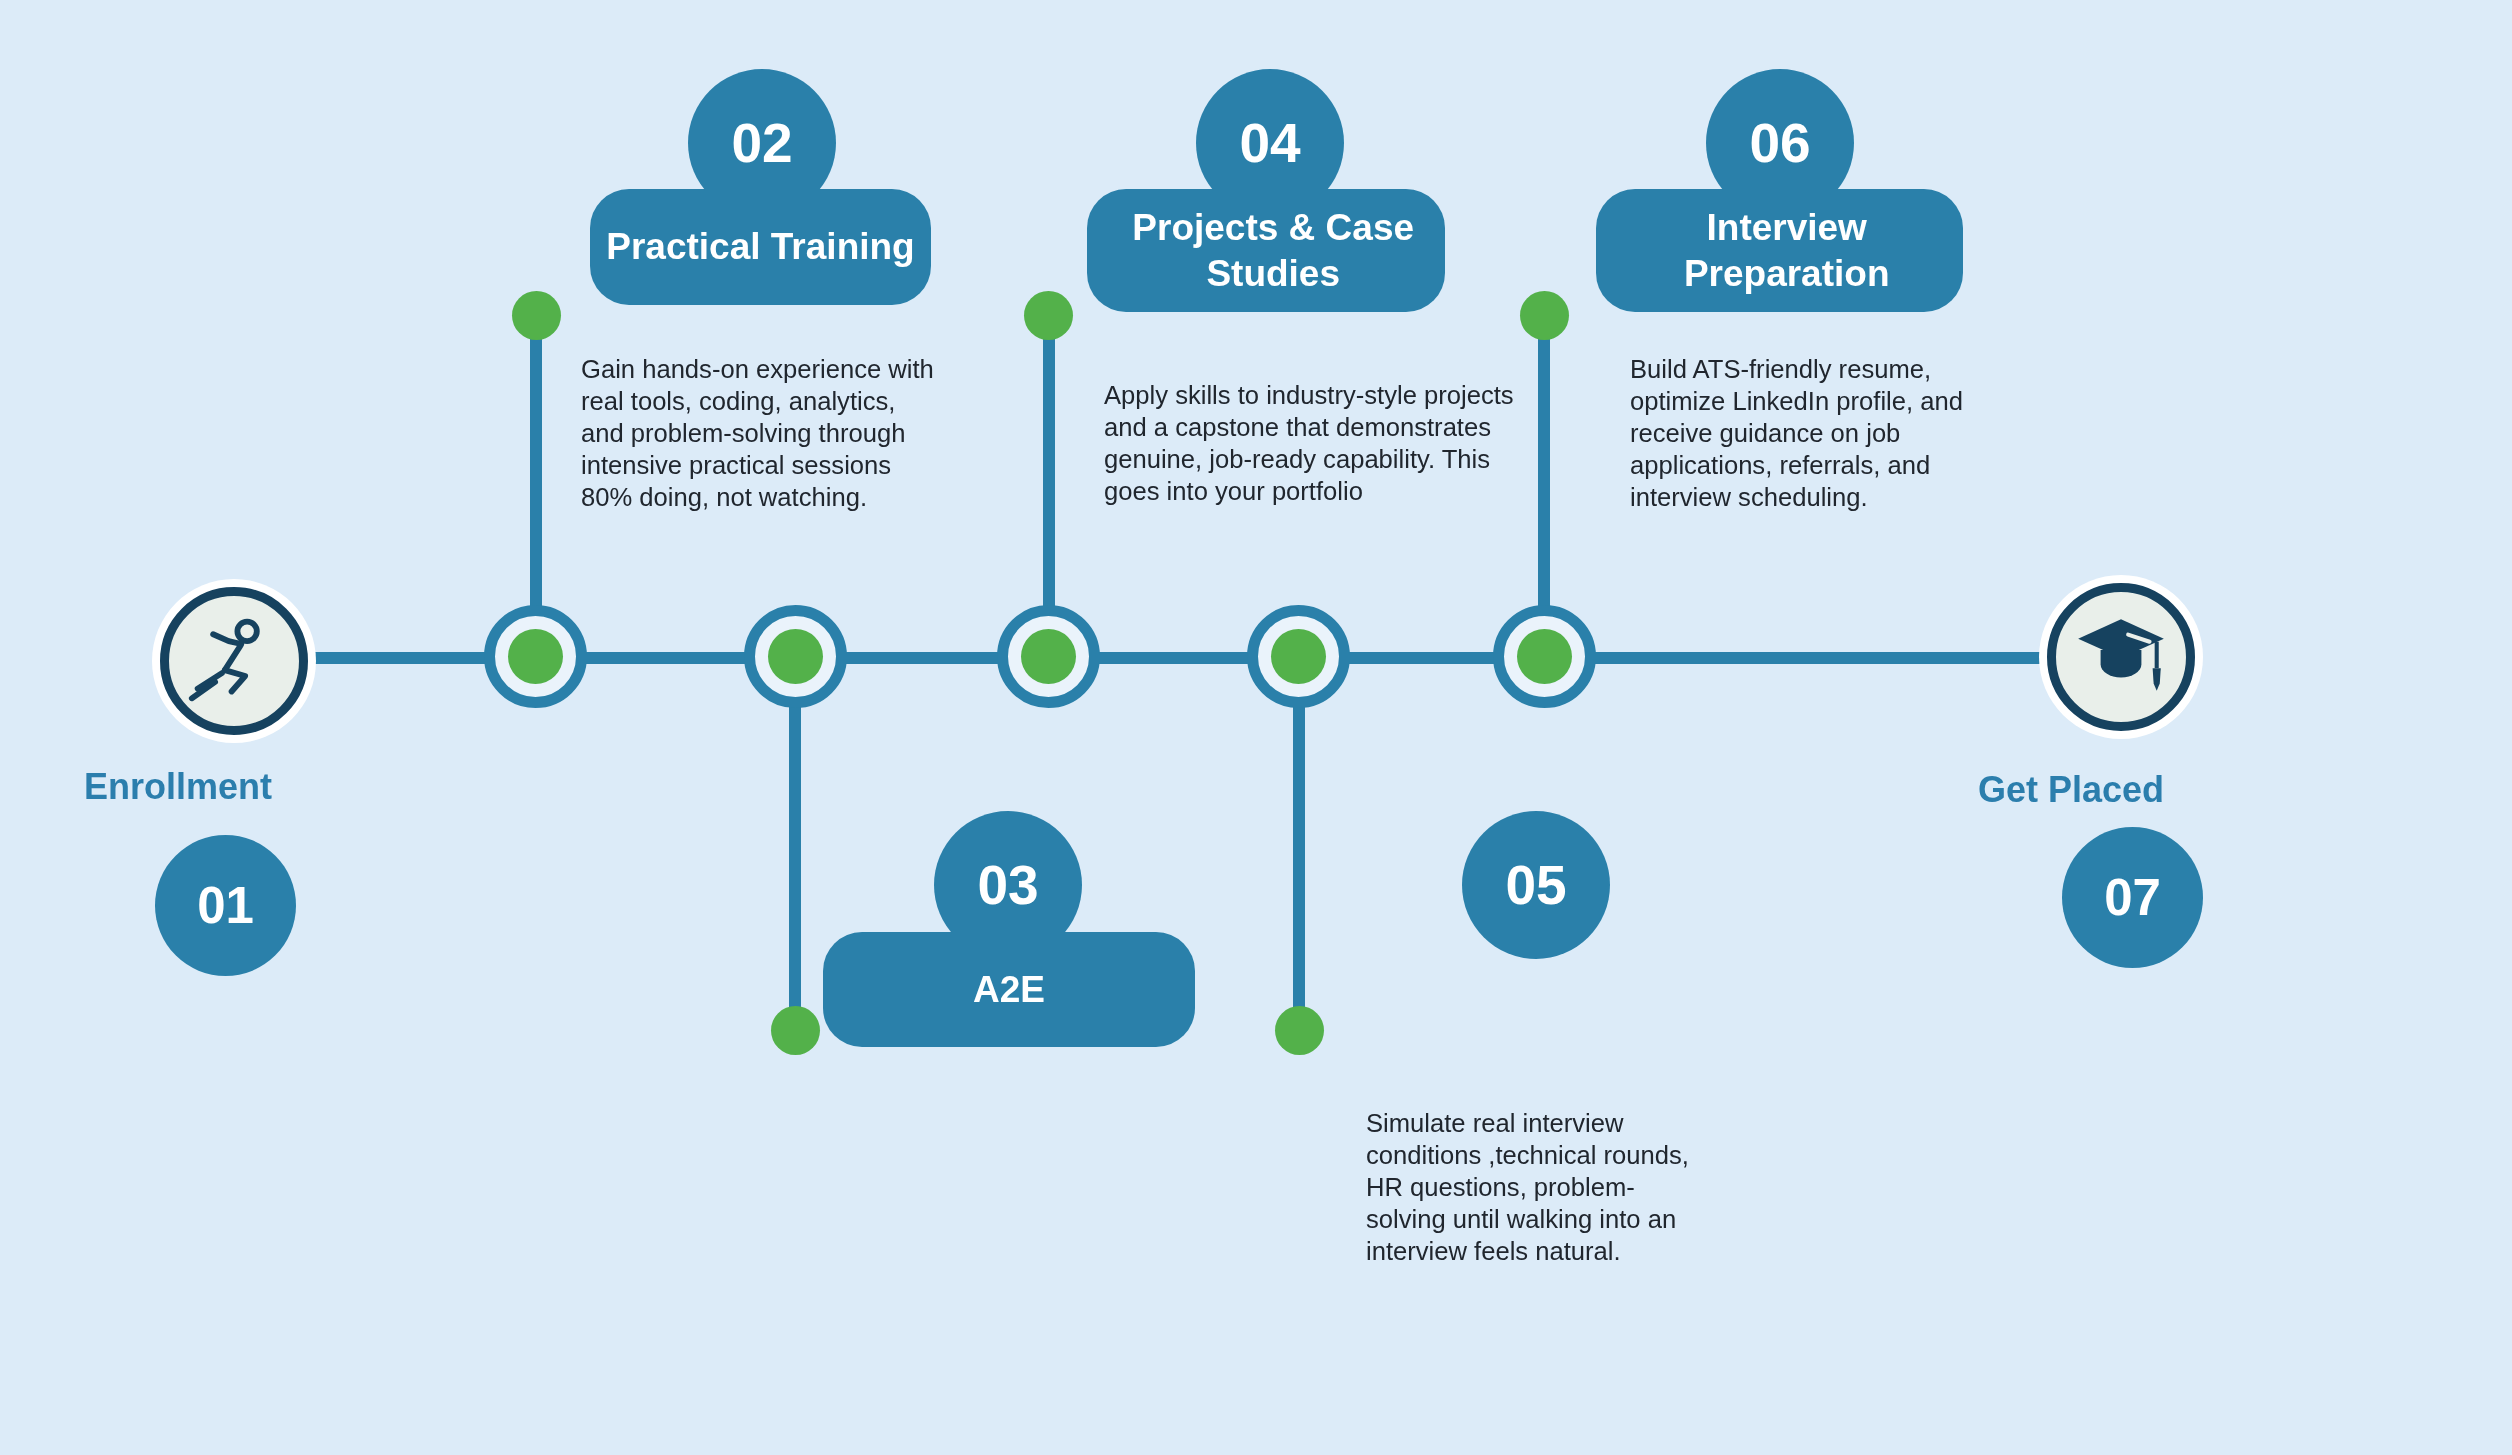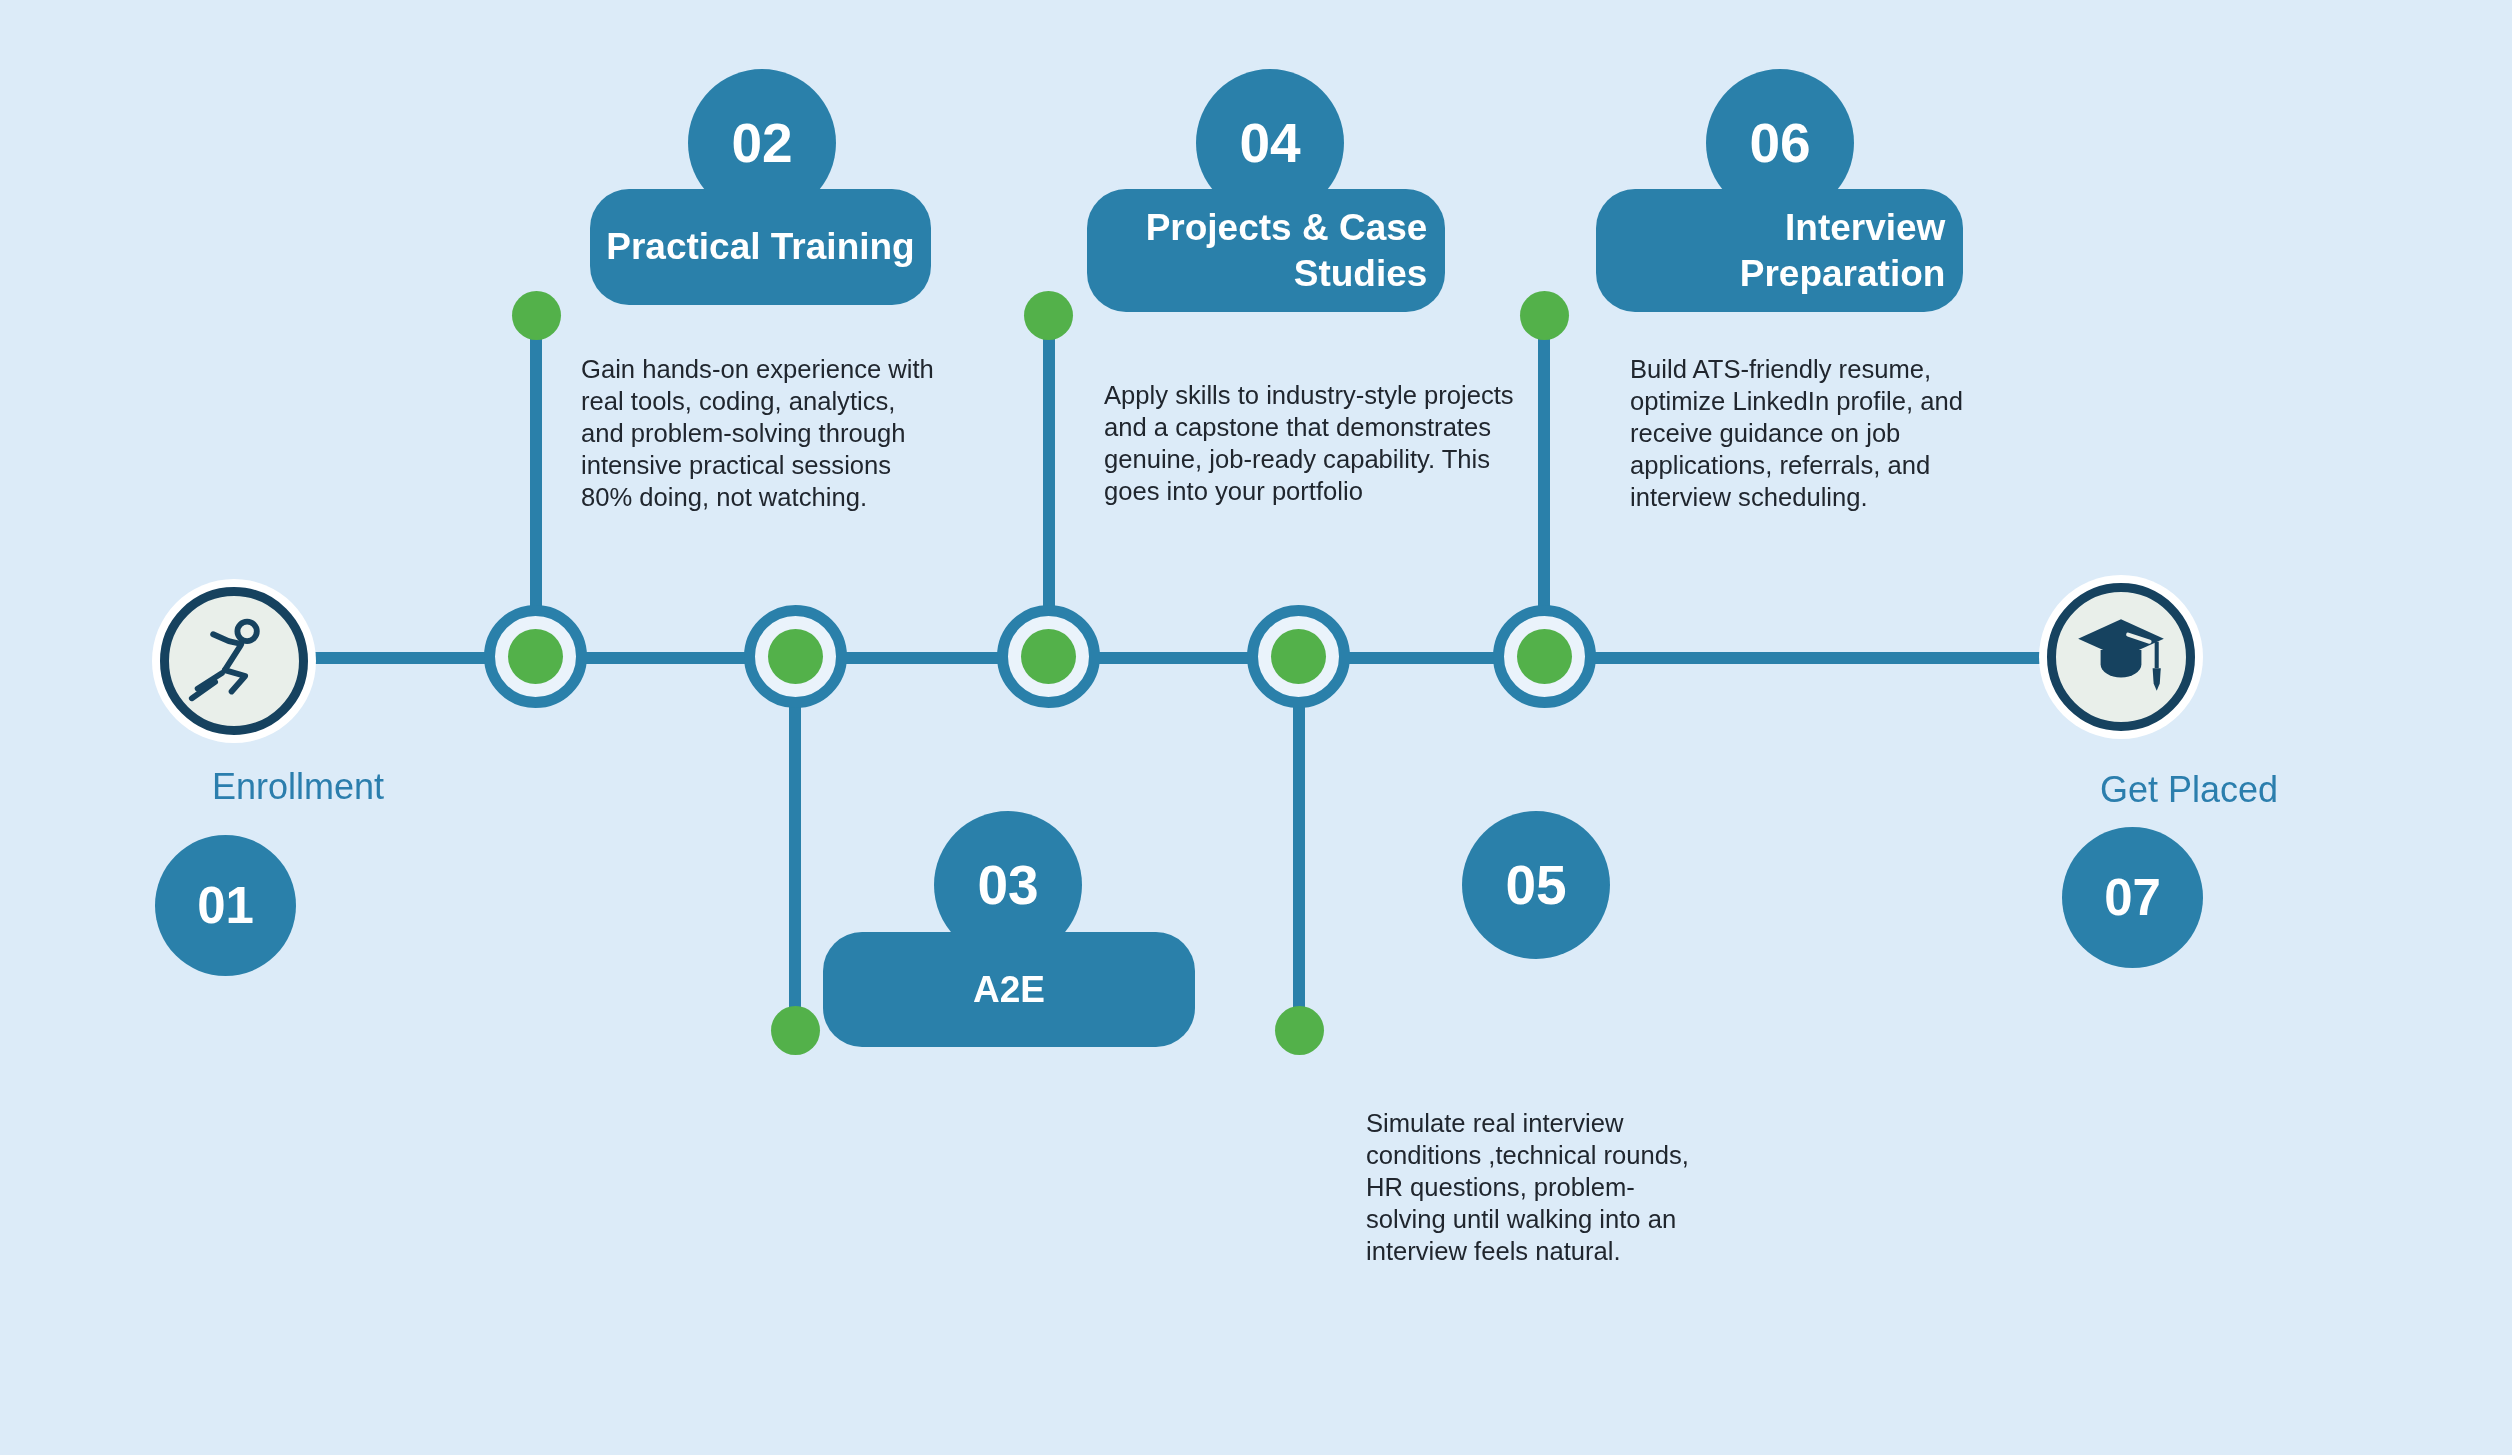--- a/index.html
+++ b/index.html
@@ -29,29 +29,29 @@
   .num-circle{position:absolute;border-radius:50%;background:var(--panel-blue);
         color:var(--white);display:flex;align-items:center;justify-content:center;
         font-weight:700;}
   .num-big{width:148px;height:148px;font-size:55px;}
   .num-end{width:141px;height:141px;font-size:51px;}
 
   .title-box{position:absolute;background:var(--panel-blue);border-radius:39px;
         color:var(--white);font-weight:700;font-size:37px;line-height:46px;
         display:flex;flex-direction:column;justify-content:center;}
   .title-center{align-items:center;text-align:center;}
-  .title-left{padding-left:32px;padding-right:17.6px;text-align:right;}
+  .title-left{padding-left:32px;padding-right:17.6px;text-align:center;}
 
   .desc{position:absolute;color:var(--text-dark);font-size:25.6px;line-height:32px;}
 
   .icon-circle{position:absolute;width:148px;height:148px;border-radius:50%;
         background:var(--icon-bg);border:9.7px solid var(--navy);
         box-shadow:0 0 0 8px var(--white);
         display:flex;align-items:center;justify-content:center;}
-  .ep-label{position:absolute;color:var(--label-blue);font-weight:400;font-size:36px;text-align:right;}
+  .ep-label{position:absolute;color:var(--label-blue);font-weight:700;font-size:36px;text-align:left;}
 </style>
 </head>
 <body>
 
 <div class="canvas">
 
   <div class="hline" style="left:309px;top:652px;width:1739px;height:11.5px;"></div>
 
   <div class="stem" style="left:530px;top:316px;height:344px;"></div>
   <div class="stem" style="left:1043px;top:316px;height:344px;"></div>

